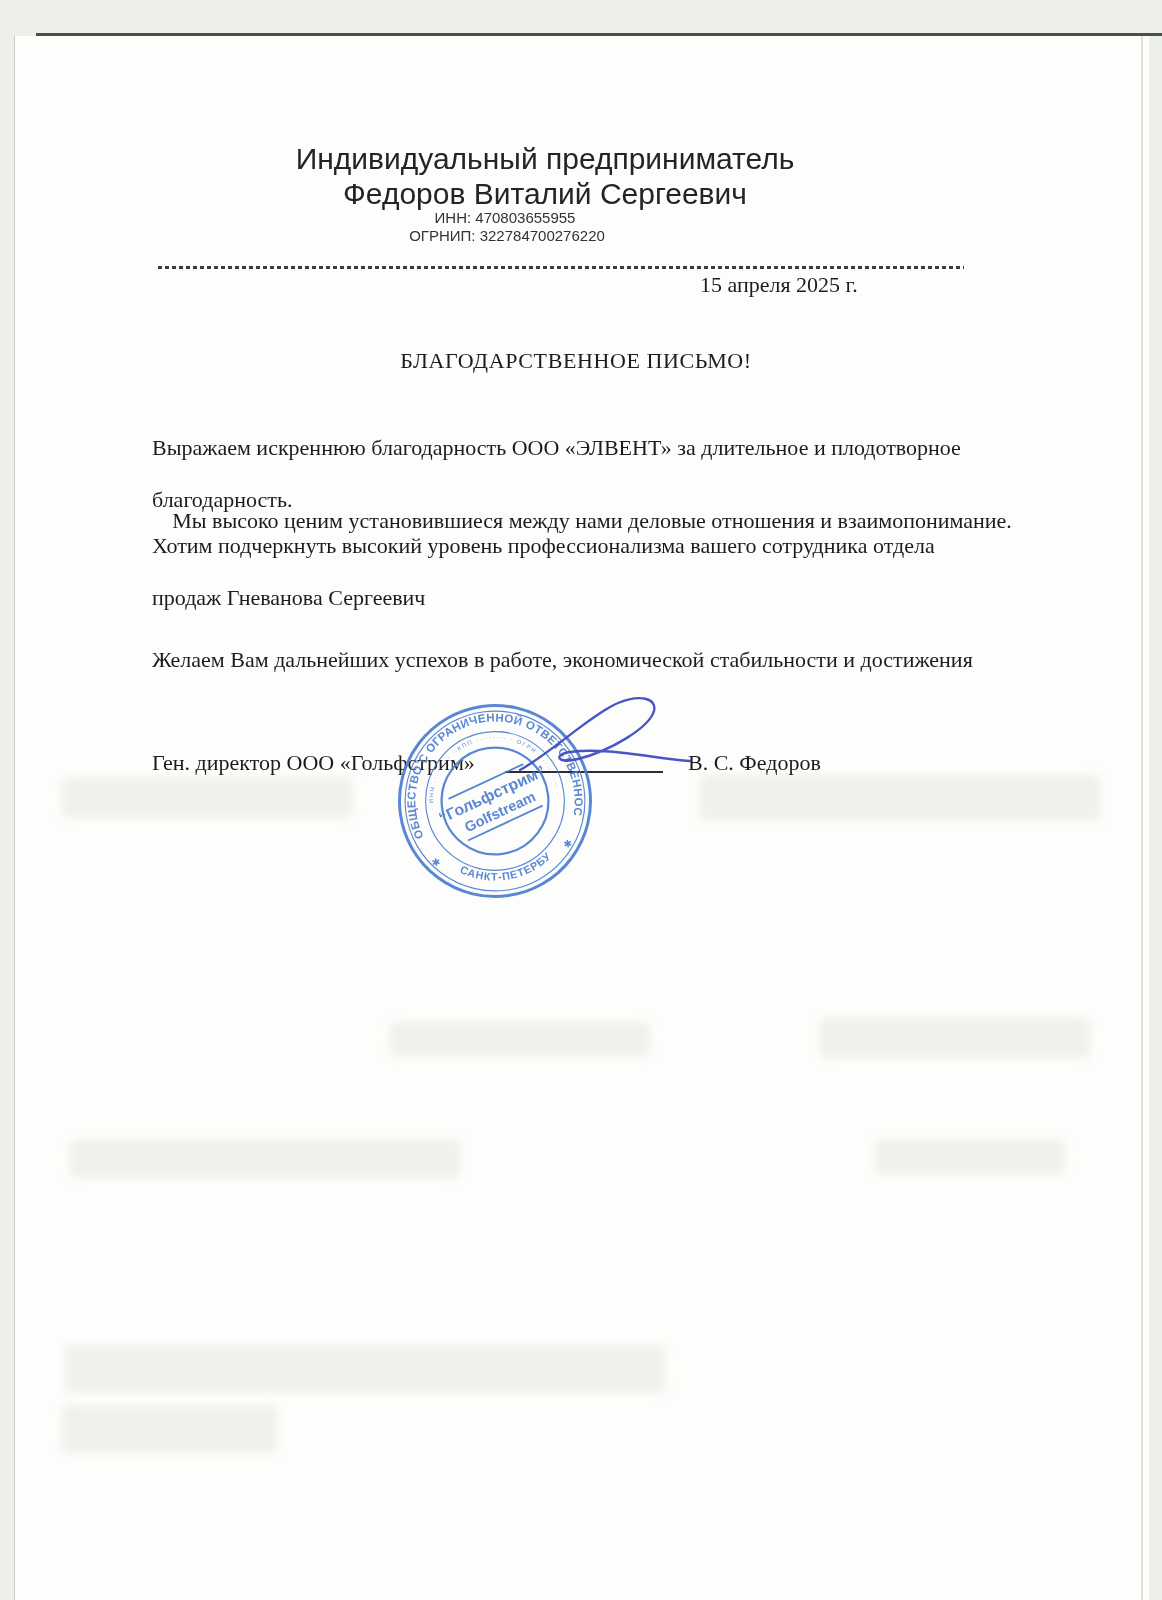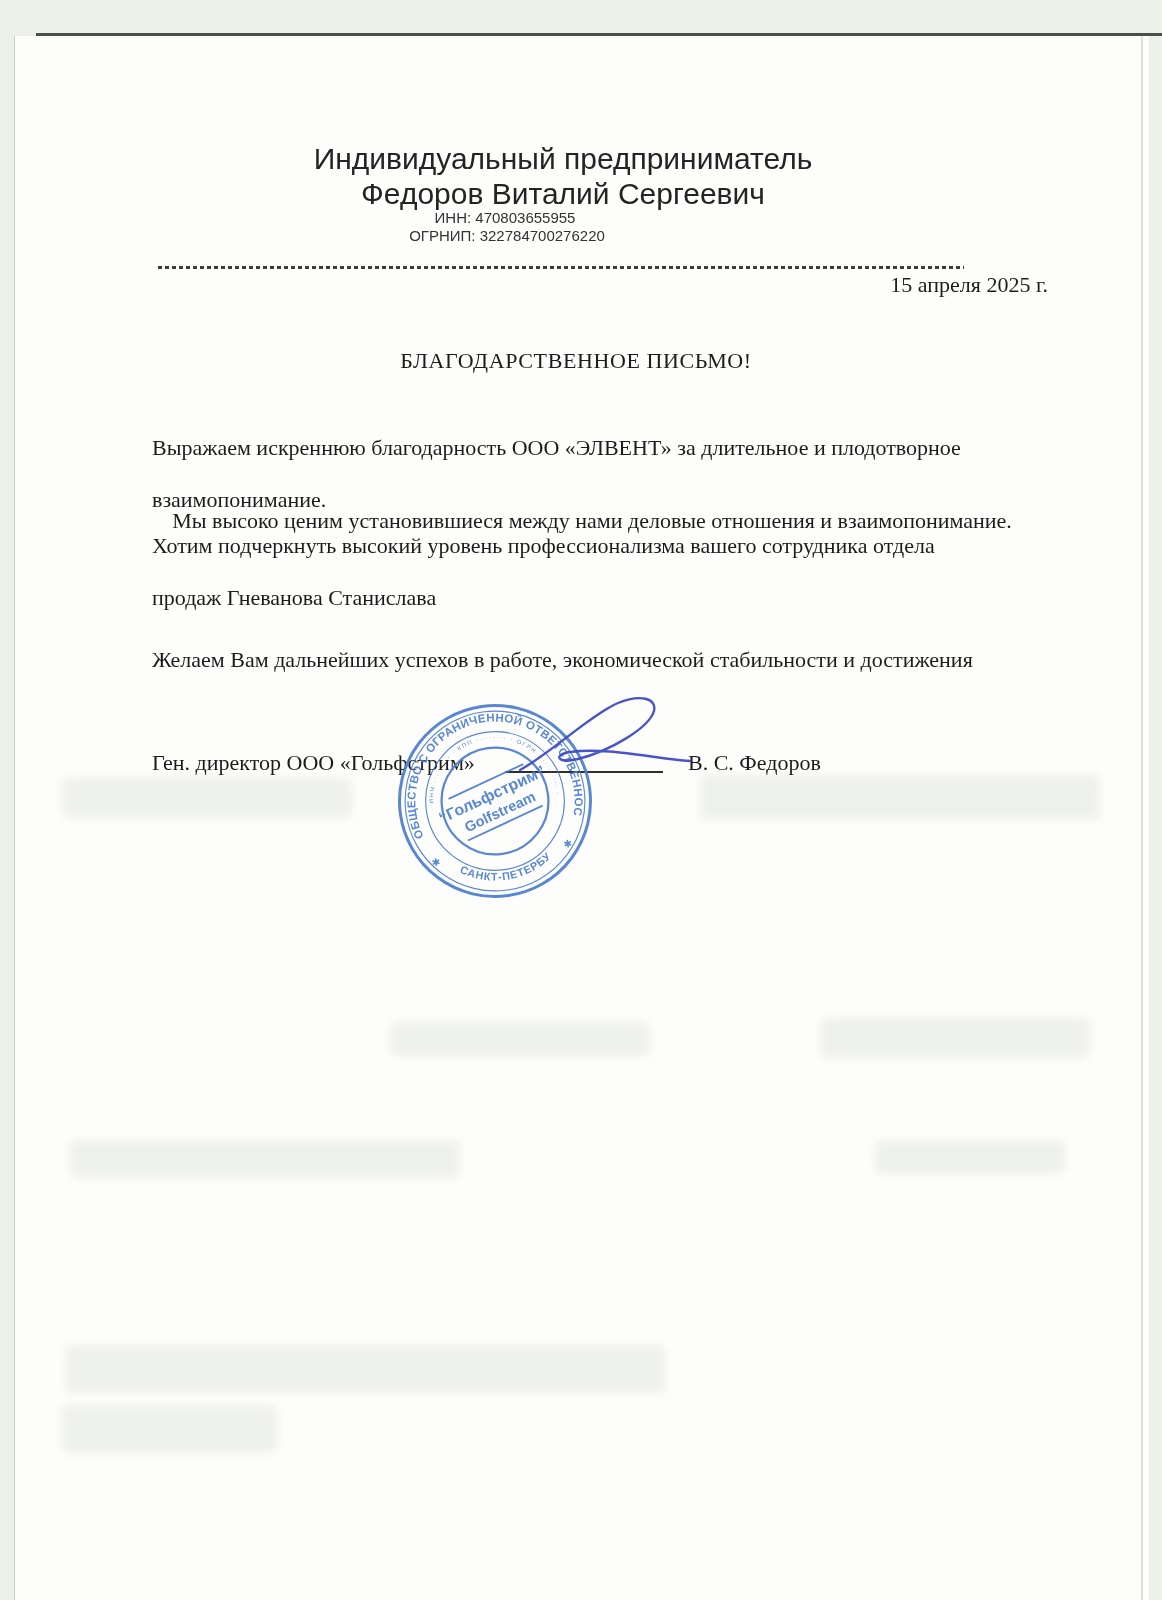--- a/index.html
+++ b/index.html
@@ -24,28 +24,28 @@
     background:#4a4e4c;
   }
   .right-line{
     position:absolute;left:1141px;top:36px;width:2px;height:1564px;
     background:#dde1d7;
   }
   .letterhead{
     position:absolute;left:0;top:0;width:1090px;text-align:center;
     font-family:"Liberation Sans", sans-serif;color:#242424;
   }
-  .lh-big{position:absolute;left:0;width:100%;font-size:30px;line-height:34px;padding-left:18px;}
+  .lh-big{position:absolute;left:0;width:100%;font-size:30px;line-height:34px;}
   .lh-small{position:absolute;left:0;width:100%;font-size:15px;line-height:18px;color:#333;}
   .dashed-rule{
     position:absolute;left:158px;top:266px;width:806px;height:2.5px;
     background:repeating-linear-gradient(90deg,#3c3c3c 0 4px,transparent 4px 7px);
   }
   .date{
-    position:absolute;left:700px;top:272px;width:348px;text-align:right;
+    position:absolute;left:700px;top:272px;width:348px;text-align:left;
     font-size:22px;color:#1c1c1c;
   }
   .title{
     position:absolute;left:0;top:348px;width:1152px;text-align:center;
     font-size:22px;letter-spacing:0.6px;color:#1c1c1c;
   }
   .para{
     position:absolute;left:152px;width:880px;
     font-size:22px;line-height:33px;color:#1c1c1c;
   }
@@ -88,28 +88,28 @@
 </div>
 
 <div class="dashed-rule"></div>
 
 <div class="date">15 апреля 2025 г.</div>
 
 <div class="title">БЛАГОДАРСТВЕННОЕ ПИСЬМО!</div>
 
 <div class="para" style="top:412px;">
   <span>Выражаем искреннюю благодарность ООО «ЭЛВЕНТ» за длительное и плодотворное</span>
-  <span>взаимопонимание.</span>
+  <span>благодарность.</span>
 </div>
 <div class="para" style="top:485px;text-align:center;">
   <span>Мы высоко ценим установившиеся между нами деловые отношения и взаимопонимание.</span>
 </div>
 <div class="para" style="top:510px;">
   <span>Хотим подчеркнуть высокий уровень профессионализма вашего сотрудника отдела</span>
-  <span>продаж Гневанова Станислава</span>
+  <span>продаж Гневанова Сергеевич</span>
 </div>
 <div class="para" style="top:624px;">
   <span>Желаем Вам дальнейших успехов в работе, экономической стабильности и достижения</span>
 </div>
 
 <div class="sig-underline"></div>
 <div class="sig-row">
   <span class="sig-role">Ген. директор ООО «Гольфстрим»</span>
   <span class="sig-name">В. С. Федоров</span>
 </div>

